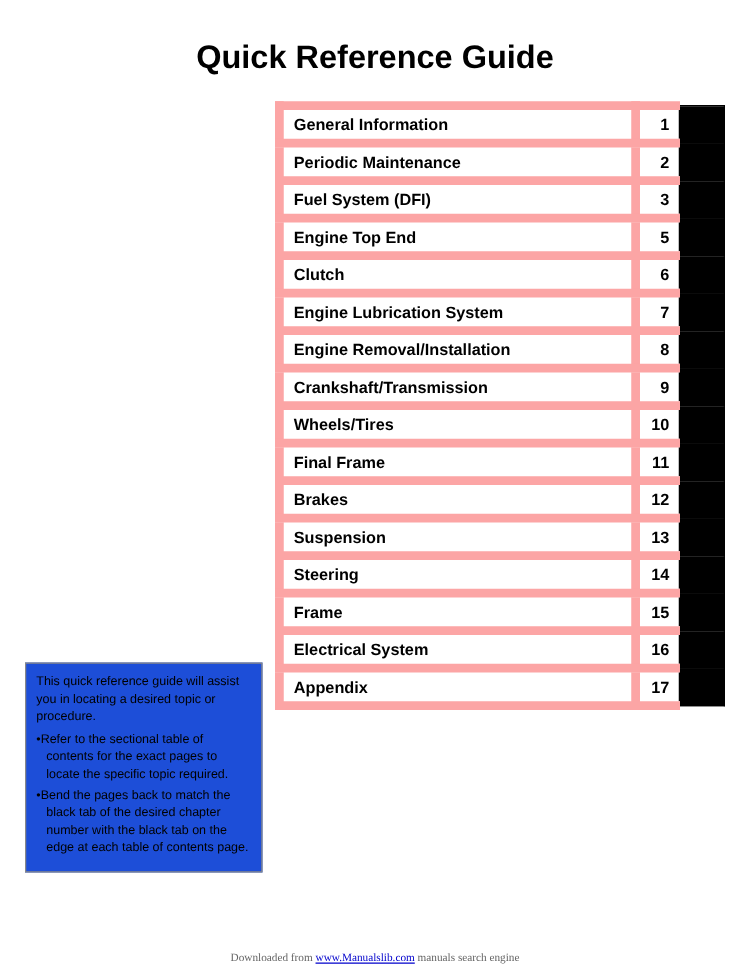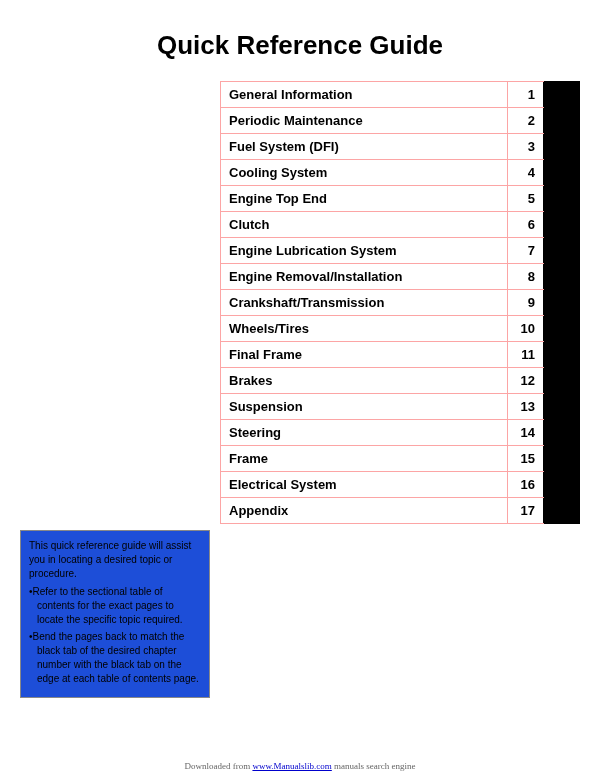--- a/index.html
+++ b/index.html
@@ -31,21 +31,21 @@
     }
     .table-section {
       flex: 1;
       margin-left: 200px;
     }
     .ref-table {
       width: 100%;
       border-collapse: collapse;
     }
     .ref-table tr td {
-      border: 1px solid #fca5a5;
+      border: 7px solid #fca5a5;
       padding: 4px 8px;
       font-weight: bold;
       font-size: 13px;
     }
     .ref-table tr td.item-label {
       width: 80%;
     }
     .ref-table tr td.item-number {
       width: 10%;
       text-align: right;
@@ -114,25 +114,20 @@
             <td class="item-label">Periodic Maintenance</td>
             <td class="item-number">2</td>
             <td class="item-tab"></td>
           </tr>
           <tr>
             <td class="item-label">Fuel System (DFI)</td>
             <td class="item-number">3</td>
             <td class="item-tab"></td>
           </tr>
           <tr>
-            <td class="item-label">Cooling System</td>
-            <td class="item-number">4</td>
-            <td class="item-tab"></td>
-          </tr>
-          <tr>
             <td class="item-label">Engine Top End</td>
             <td class="item-number">5</td>
             <td class="item-tab"></td>
           </tr>
           <tr>
             <td class="item-label">Clutch</td>
             <td class="item-number">6</td>
             <td class="item-tab"></td>
           </tr>
           <tr>

